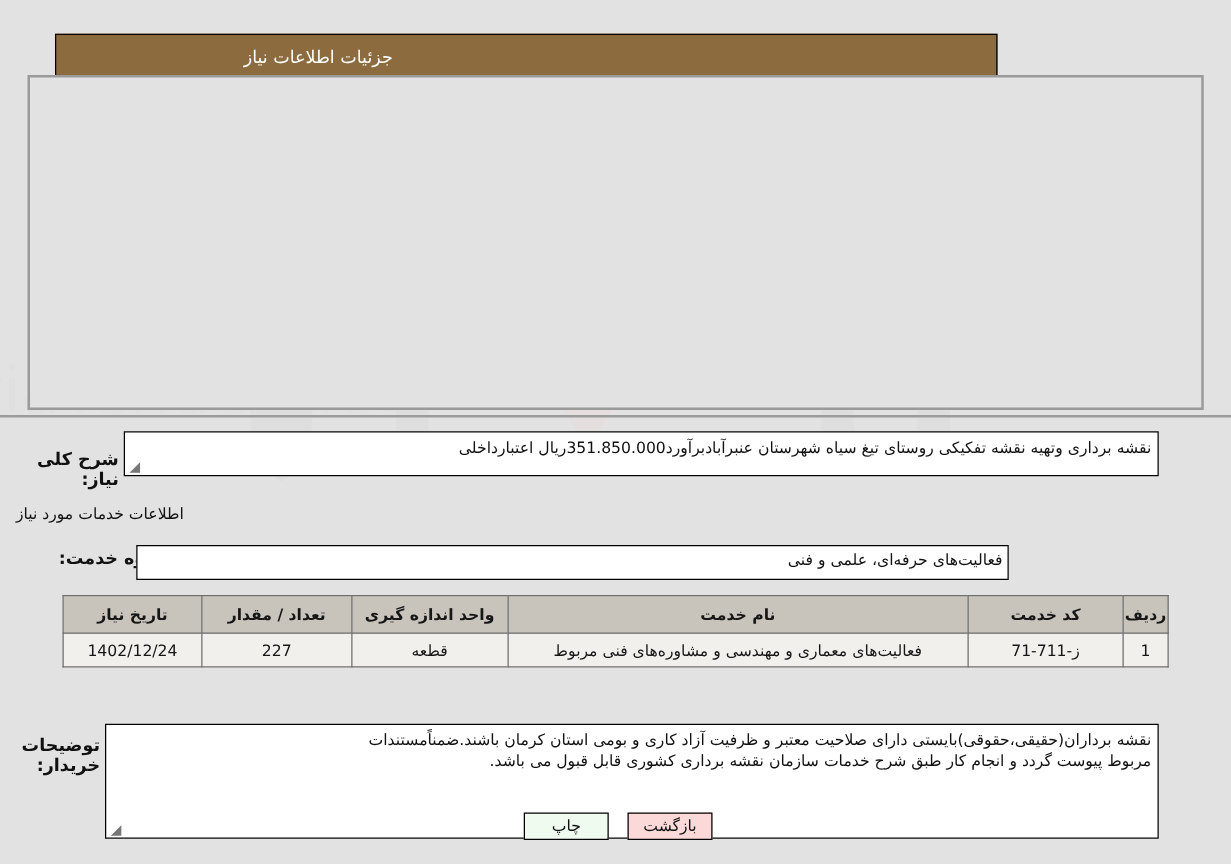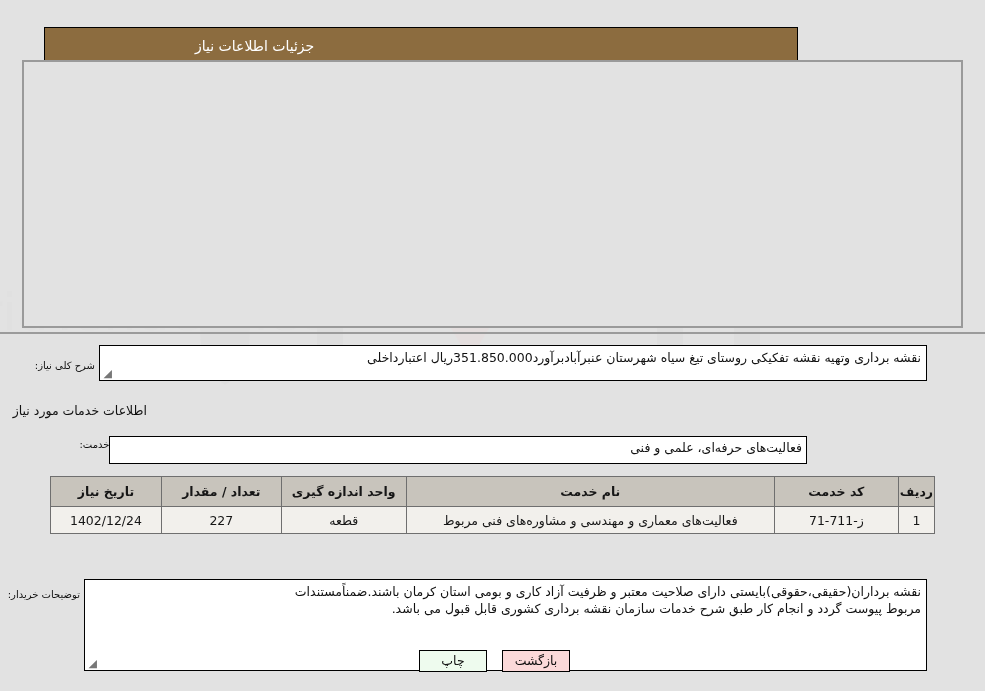--- a/index.html
+++ b/index.html
@@ -151,21 +151,21 @@
     width: 10px; height: 10px;
     color: #777;
     font-size: 11px;
     line-height: 10px;
   }
   .section-head {
     font-size: 12.5px;
     font-weight: normal;
     color: #111;
   }
-  .bold-lbl { font-weight: normal; font-size: 10px; }
+  .bold-lbl { font-weight: bold; font-size: 14px; }
 
   
   table.svc {
     border-collapse: collapse;
     width: 100%;
     font-size: 12px;
   }
   table.svc th {
     background: #c8c4bc;
     border: 1px solid #6f6f6f;

